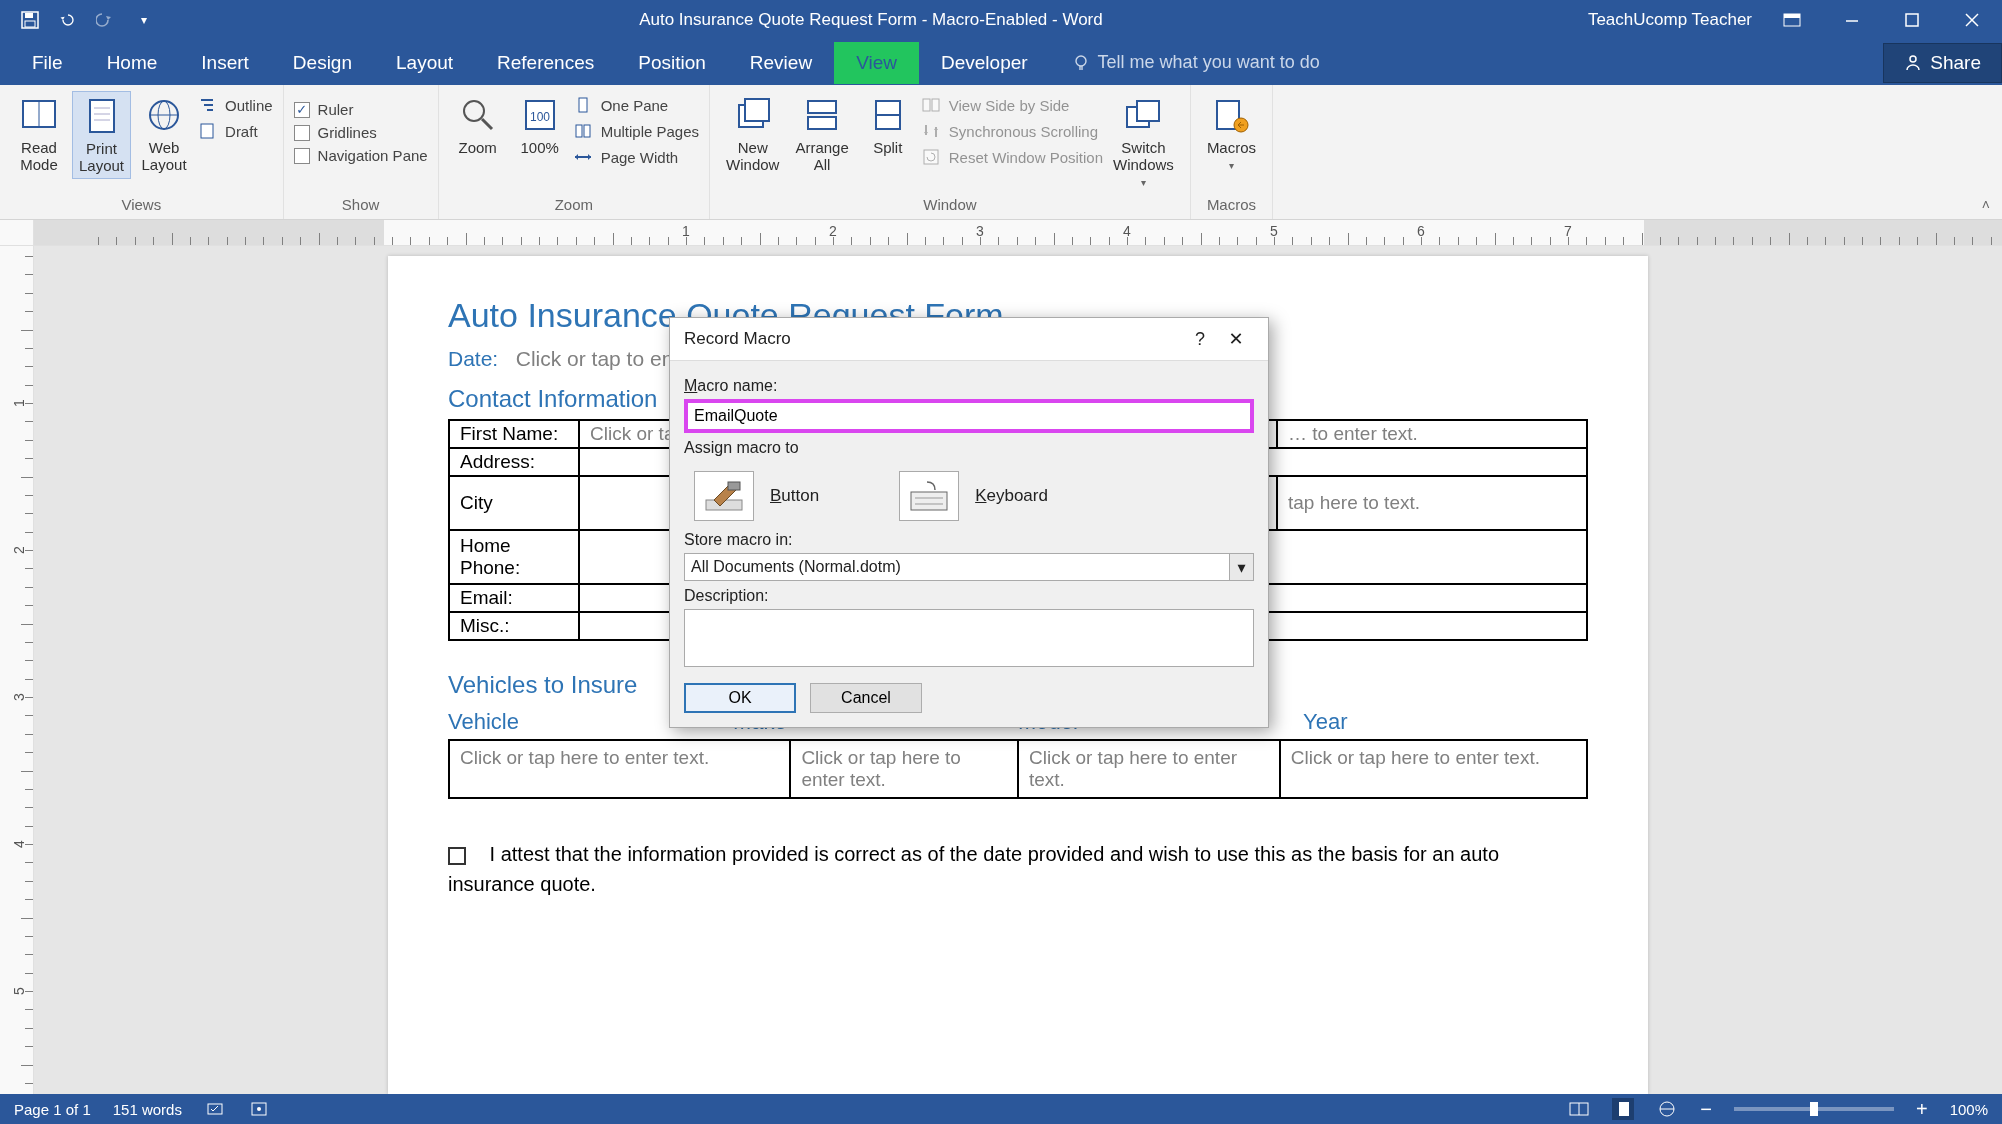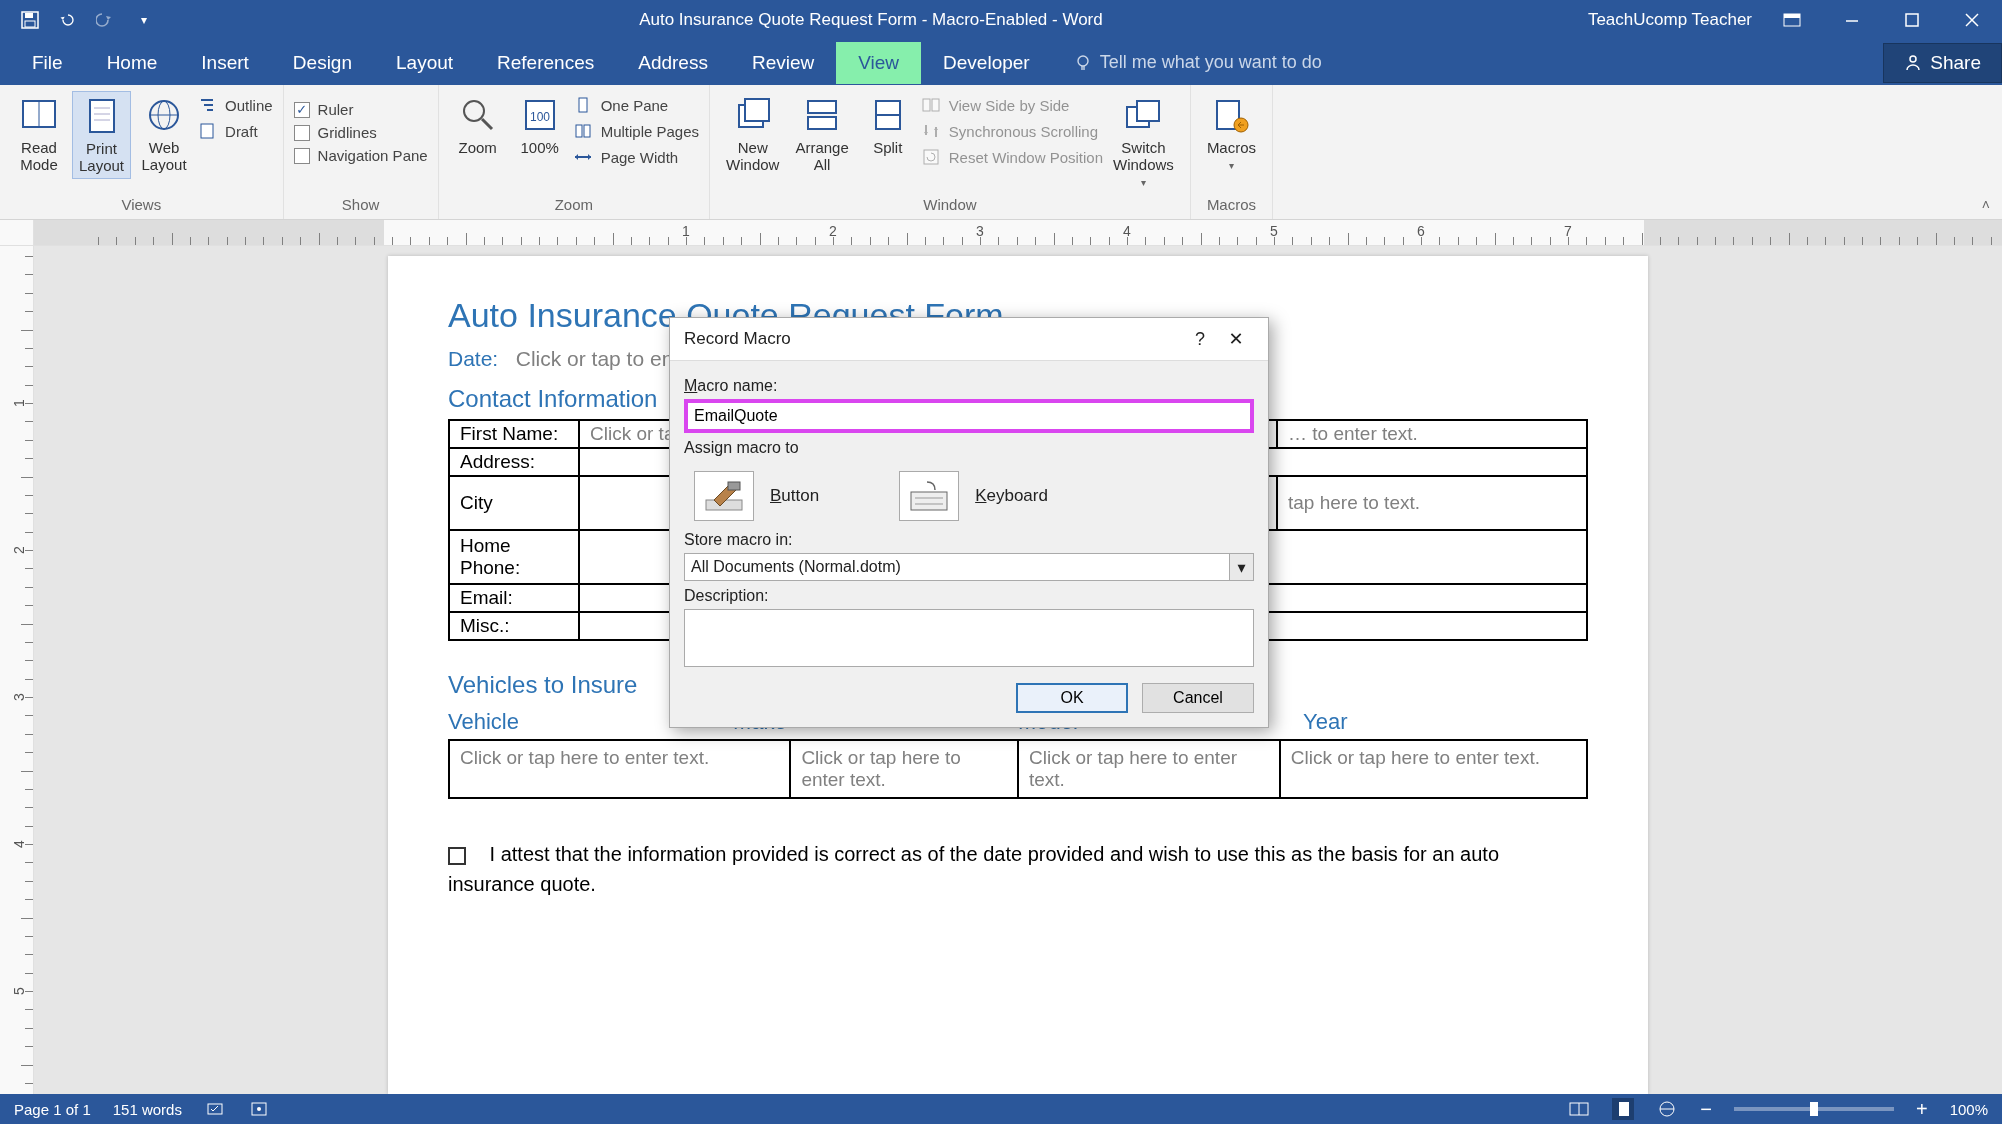--- a/index.html
+++ b/index.html
@@ -10,21 +10,21 @@
 .qat { display: flex; align-items: center; gap: 18px; padding-left: 20px; }
 .qat .icon { width: 20px; height: 20px; display: inline-flex; align-items: center; justify-content: center; }
 .titlebar-title { flex: 1; text-align: center; font-size: 17px; }
 .titlebar-account { padding-right: 10px; font-size: 17px; }
 .titlebar-controls { display: flex; gap: 0; }
 .titlebar-controls .wbtn { width: 60px; height: 40px; display: flex; align-items: center; justify-content: center; }
 
 
 .ribbon-tabs { background: #2b579a; height: 45px; display: flex; align-items: center; padding-left: 10px; color: #fff; font-size: 19px; }
 .ribbon-tabs .tab { padding: 10px 22px; cursor: pointer; }
-.ribbon-tabs .tab.active { background: #86efac; color: #2b579a; }
+.ribbon-tabs .tab.active { background: #22c55e; color: #2b579a; }
 .ribbon-tabs .tell-me { display: flex; align-items: center; gap: 8px; color: #cbd7e9; padding-left: 22px; font-size: 18px; }
 .ribbon-tabs .spacer { flex: 1; }
 .ribbon-tabs .share { padding: 8px 20px; background: #204478; display: flex; align-items: center; gap: 8px; border: 1px solid #18355e; text-align: right; }
 
 
 .ribbon { background: #f3f3f3; height: 135px; border-bottom: 1px solid #d4d4d4; display: flex; position: relative; }
 .ribbon-group { border-right: 1px solid #e1e1e1; padding: 6px 10px 0 10px; display: flex; flex-direction: column; align-items: center; }
 .ribbon-group-body { display: flex; gap: 4px; flex: 1; align-items: flex-start; }
 .ribbon-group-label { font-size: 15px; color: #666; padding: 4px 0 6px 0; text-align: center; }
 .bigbtn { display: flex; flex-direction: column; align-items: center; padding: 4px 6px; font-size: 15px; color: #333; text-align: center; gap: 4px; cursor: pointer; min-width: 58px; }
@@ -82,21 +82,21 @@
 .dinput { width: 100%; border: 4px solid #d946ef; background: #fff; padding: 4px 6px; font-size: 16px; }
 .assign-row { display: flex; gap: 80px; margin: 14px 0 10px 10px; }
 .assign-item { display: flex; align-items: center; gap: 16px; }
 .assign-item .iconbox { width: 60px; height: 50px; border: 1px solid #aaa; background: #fff; display: flex; align-items: center; justify-content: center; }
 .assign-item .albl { font-size: 17px; }
 .assign-item .albl .ul { text-decoration: underline; }
 .dselect { width: 100%; display: flex; }
 .dselect .sval { flex: 1; border: 1px solid #aaa; background: #fff; padding: 4px 6px; }
 .dselect .sdrop { width: 24px; border: 1px solid #aaa; border-left: none; background: #e9e9e9; display: flex; align-items: center; justify-content: center; }
 .dtextarea { width: 100%; height: 58px; border: 1px solid #aaa; background: #fff; }
-.dbuttons { display: flex; justify-content: flex-end; gap: 14px; margin-top: 16px; }
+.dbuttons { display: flex; justify-content: flex-start; gap: 14px; margin-top: 16px; }
 .dbuttons button { width: 112px; height: 30px; border: 1px solid #adadad; background: #e1e1e1; font-size: 16px; cursor: pointer; }
 .dbuttons button.primary { border: 2px solid #2e74b5; background: #eaf1fa; }
 
 
 .statusbar { position: absolute; bottom: 0; left: 0; right: 0; height: 30px; background: #2b579a; color: #fff; display: flex; align-items: center; font-size: 15px; padding: 0 14px; gap: 22px; }
 .statusbar .spacer { flex: 1; }
 .statusbar .sicon { width: 22px; height: 22px; display: inline-flex; align-items: center; justify-content: center; }
 .statusbar .zoom-slider { width: 160px; height: 4px; background: #7a95c0; position: relative; }
 .statusbar .zoom-slider .thumb { position: absolute; left: 50%; top: -5px; width: 8px; height: 14px; background: #fff; transform: translateX(-50%); }
 
@@ -156,21 +156,21 @@
   </div>
 </div>
 
 <div class="ribbon-tabs">
   <div class="tab">File</div>
   <div class="tab">Home</div>
   <div class="tab">Insert</div>
   <div class="tab">Design</div>
   <div class="tab">Layout</div>
   <div class="tab">References</div>
-  <div class="tab">Address</div>
+  <div class="tab">Position</div>
   <div class="tab">Review</div>
   <div class="tab active">View</div>
   <div class="tab">Developer</div>
   <div class="tell-me">
     <span>
         <svg width="18" height="18" viewBox="0 0 18 18">
           <circle cx="9" cy="7" r="5" fill="none" stroke="#cbd7e9" stroke-width="1.4"></circle>
           <line x1="7" y1="13" x2="11" y2="13" stroke="#cbd7e9" stroke-width="1.4"></line>
           <line x1="7" y1="15" x2="11" y2="15" stroke="#cbd7e9" stroke-width="1.4"></line>
         </svg>

